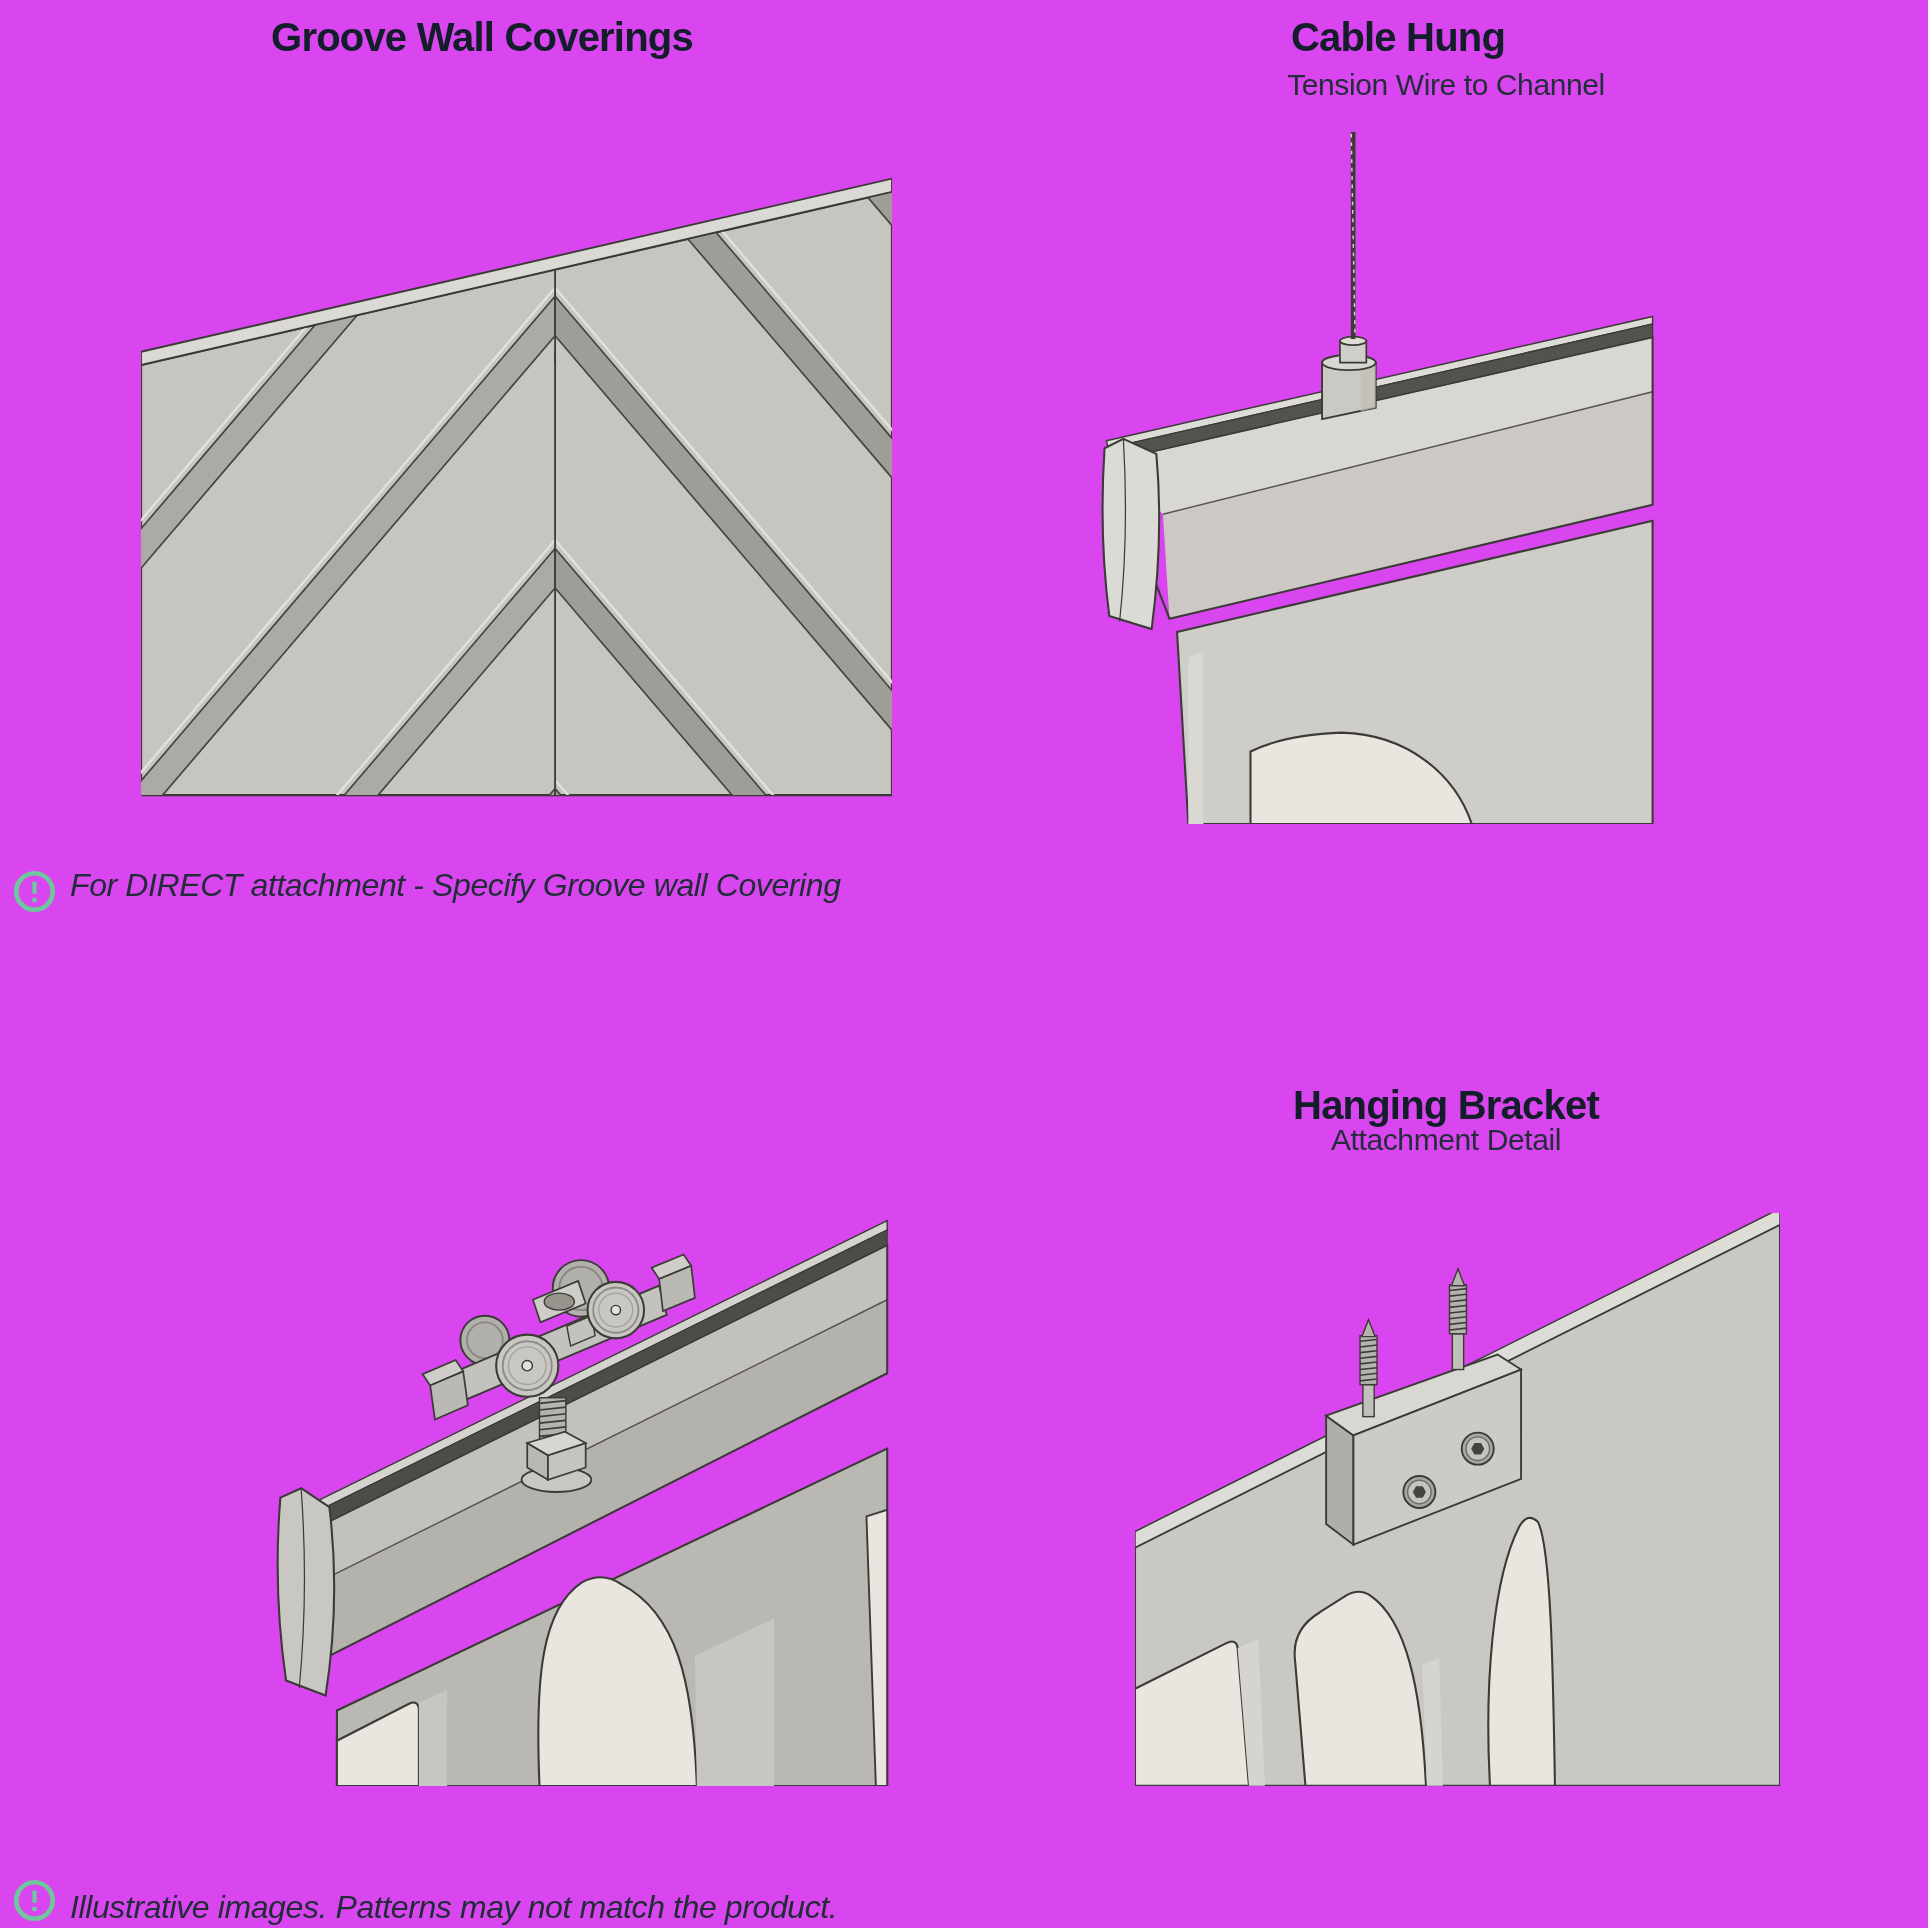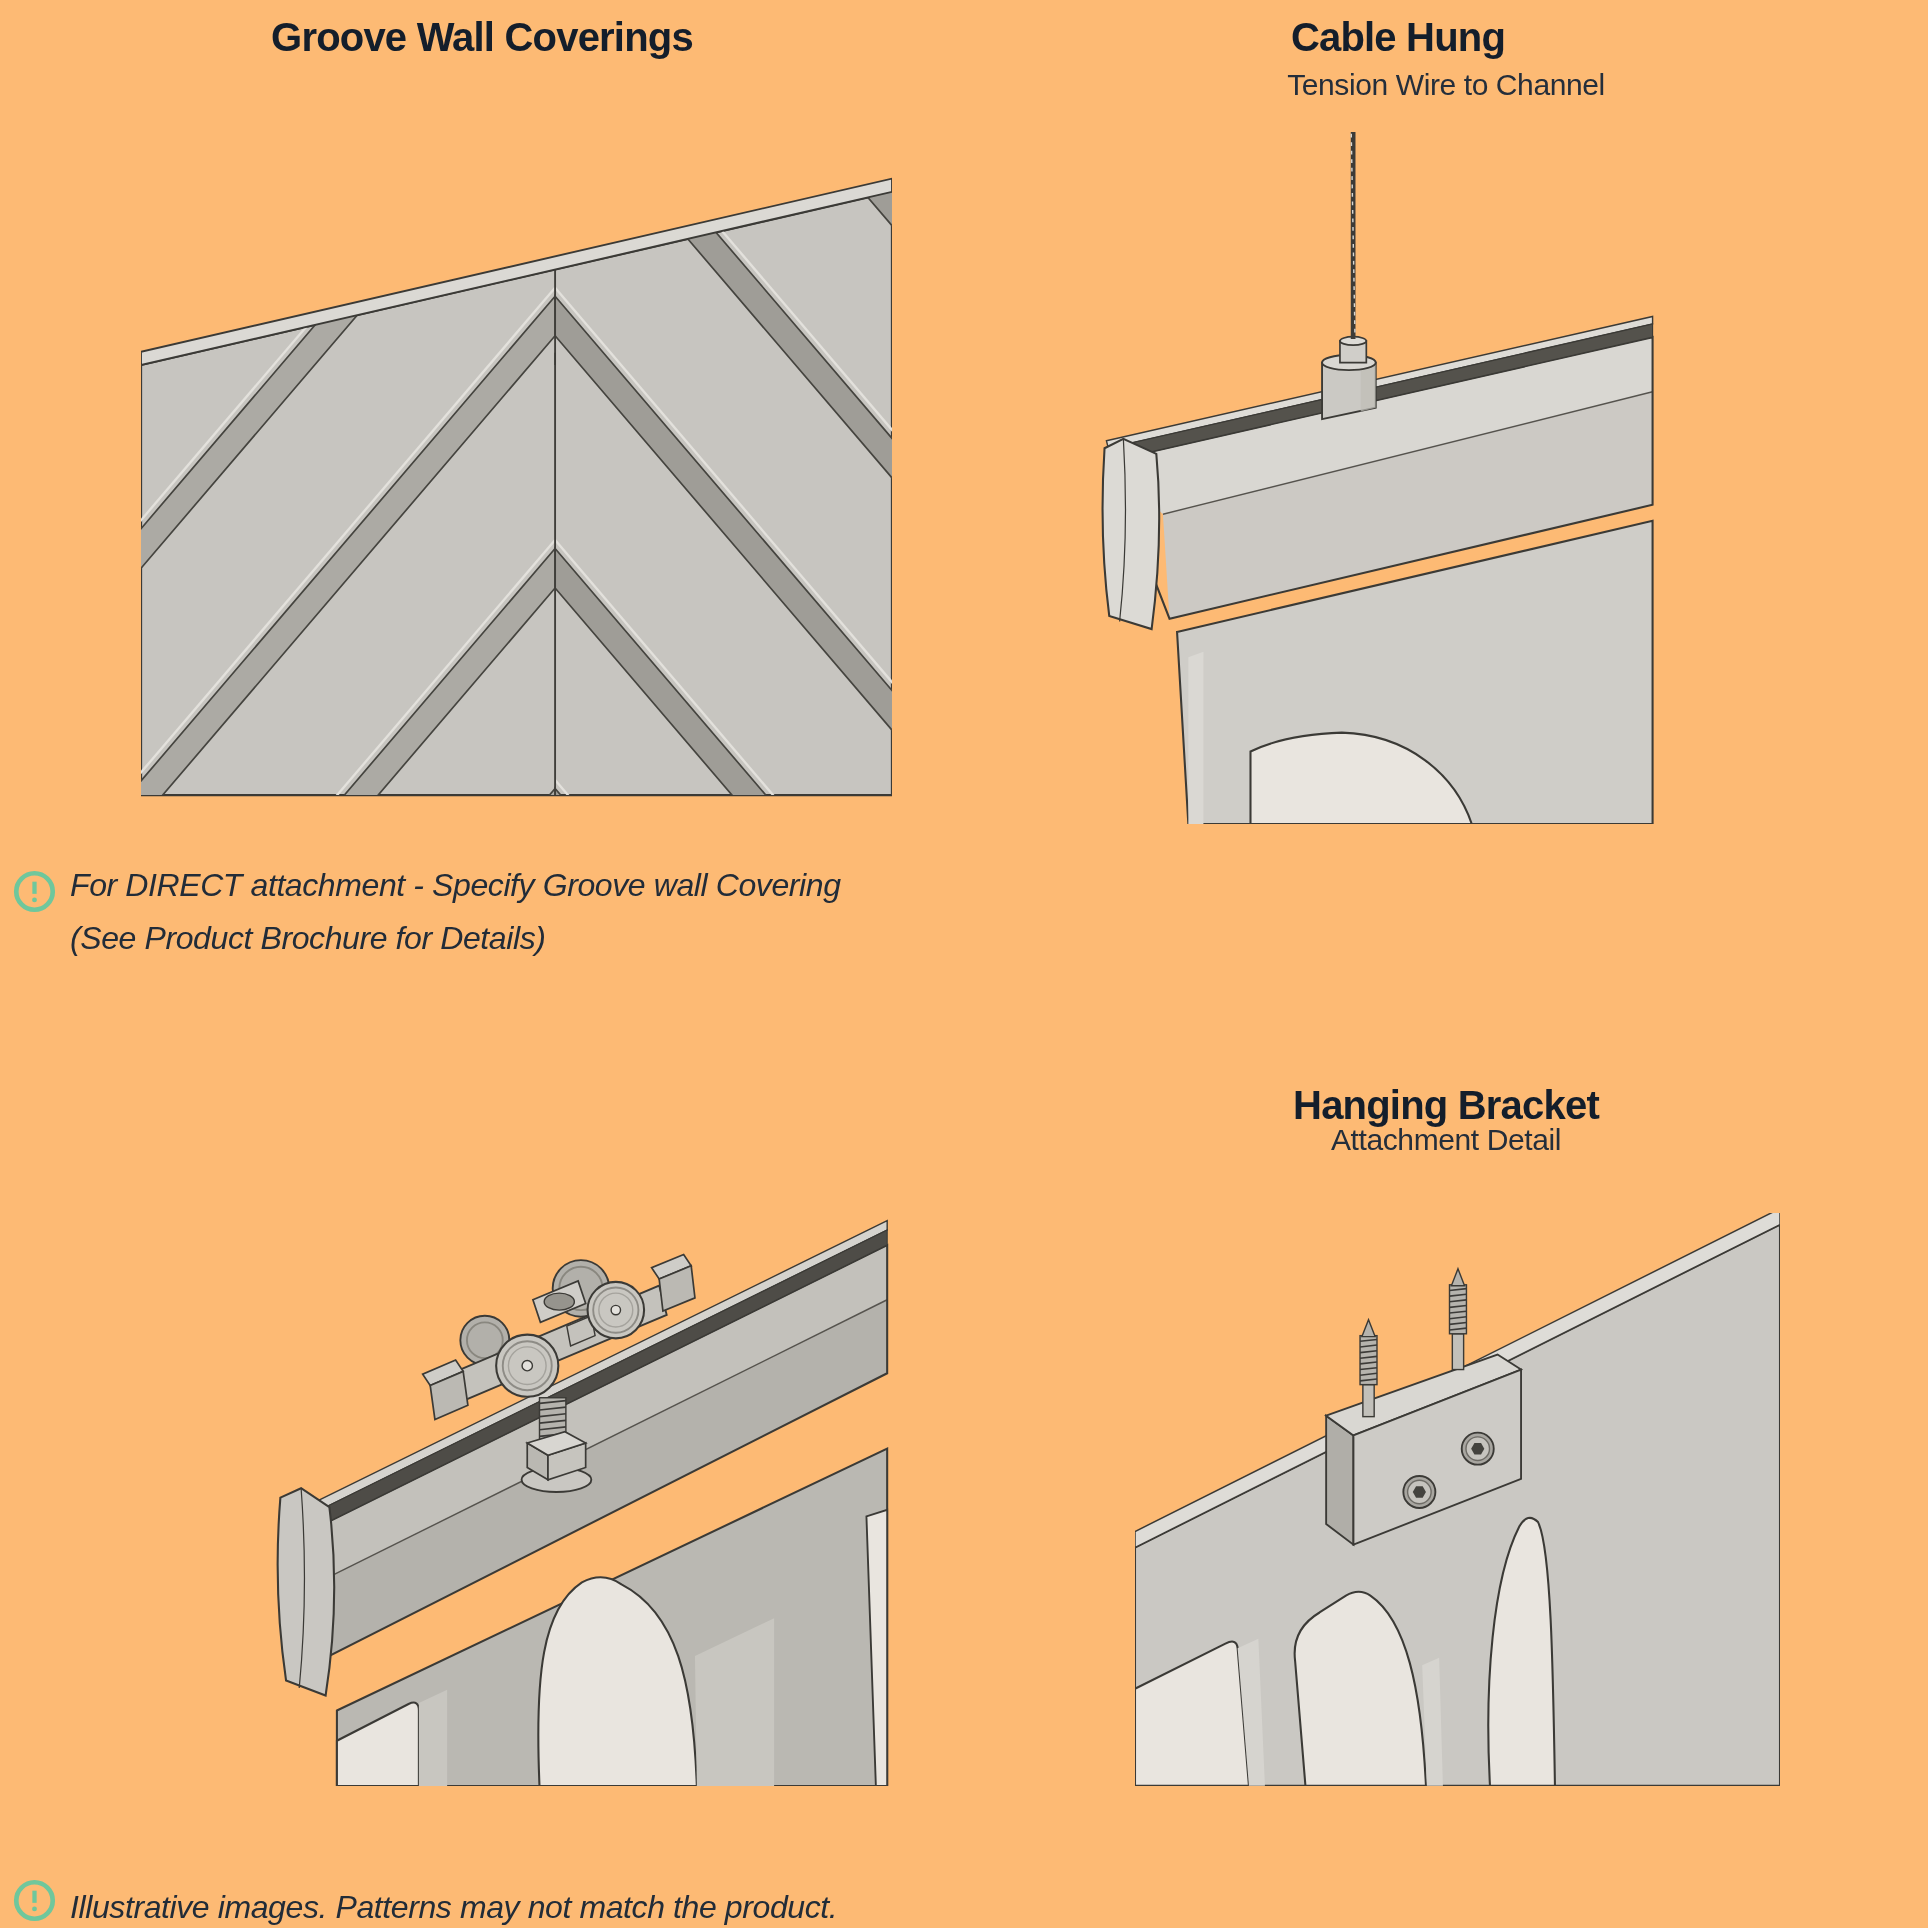--- a/index.html
+++ b/index.html
@@ -1,18 +1,18 @@
 <!DOCTYPE html>
 <html style="font-size:15px"><head>
 <meta charset="utf-8">
 <style>
   html,body{margin:0;padding:0;}
   #canvas{
     position:relative;width:1928px;height:1928px;overflow:hidden;
-    background:#fdba74;
+    background:#d946ef;
     font-family:"Liberation Sans", sans-serif;
     color:#232d3a;
   }
   .quad-title{
     position:absolute;width:964px;text-align:center;
     font-size:40px;font-weight:700;letter-spacing:-0.8px;color:#141e2b;
     line-height:45px;
   }
   .quad-sub{
     position:absolute;width:964px;text-align:center;
@@ -110,21 +110,20 @@
 
   <div class="alert-icon" style="left:13px;top:870px">
     <svg width="43" height="43" viewBox="0 0 46 46">
       <circle cx="23" cy="23" r="19.5" fill="none" stroke="#6fc79c" stroke-width="5"></circle>
       <line x1="23" y1="12.5" x2="23" y2="25.5" stroke="#6fc79c" stroke-width="4.6"></line>
       <circle cx="23" cy="32" r="2.6" fill="#6fc79c"></circle>
     </svg>
   </div>
   <div class="note" style="top:859px;width:876px">
     <div>For DIRECT attachment - Specify Groove wall Covering</div>
-    <div>(See Product Brochure for Details)</div>
   </div>
 
   <div class="fig" style="left:254px;top:1213px;width:636px;height:573px">
     <svg width="636" height="573" viewBox="0 0 675 608">
 
       <path d="M88,528 L672,250 L672,608 L88,608 Z" fill="#bab8b2" stroke="#3b3a36" stroke-width="2.2"></path>
 
       <path d="M88,608 L88,560 L164,521 Q175,516 175,528 L175,608 Z" fill="#e9e5df" stroke="#3b3a36" stroke-width="2.2"></path>
       <path d="M303,608 C298,490 306,420 348,392 Q370,380 390,394 C448,424 466,496 470,608 Z" fill="#e9e5df" stroke="#3b3a36" stroke-width="2.2"></path>
       <path d="M672,315 L672,608 L660,608 L650,322 Z" fill="#e9e5df" stroke="#3b3a36" stroke-width="2"></path>

